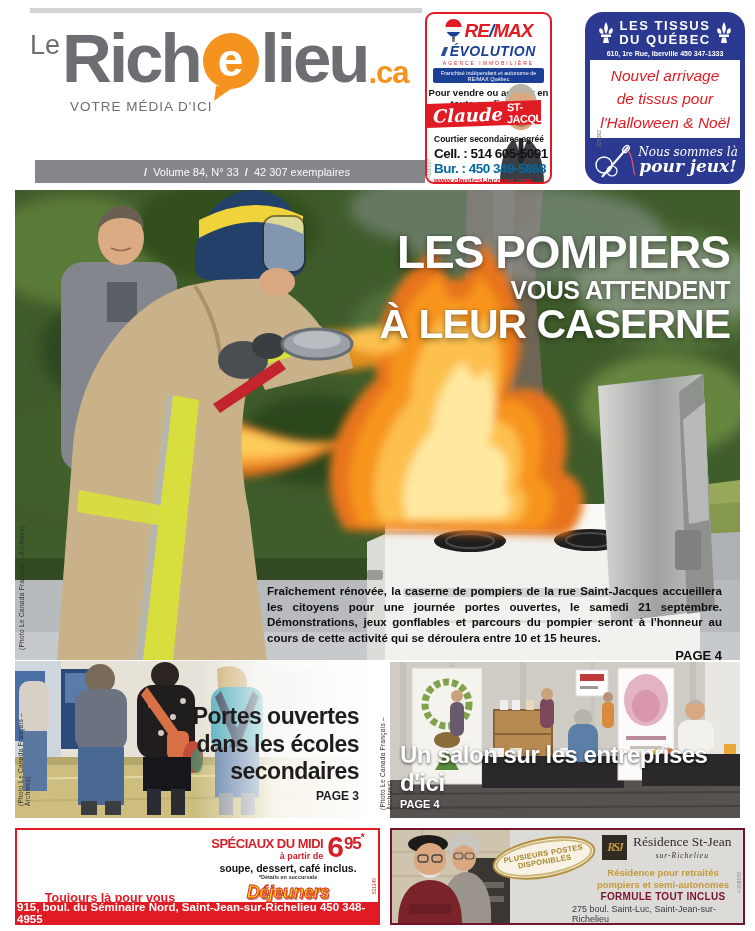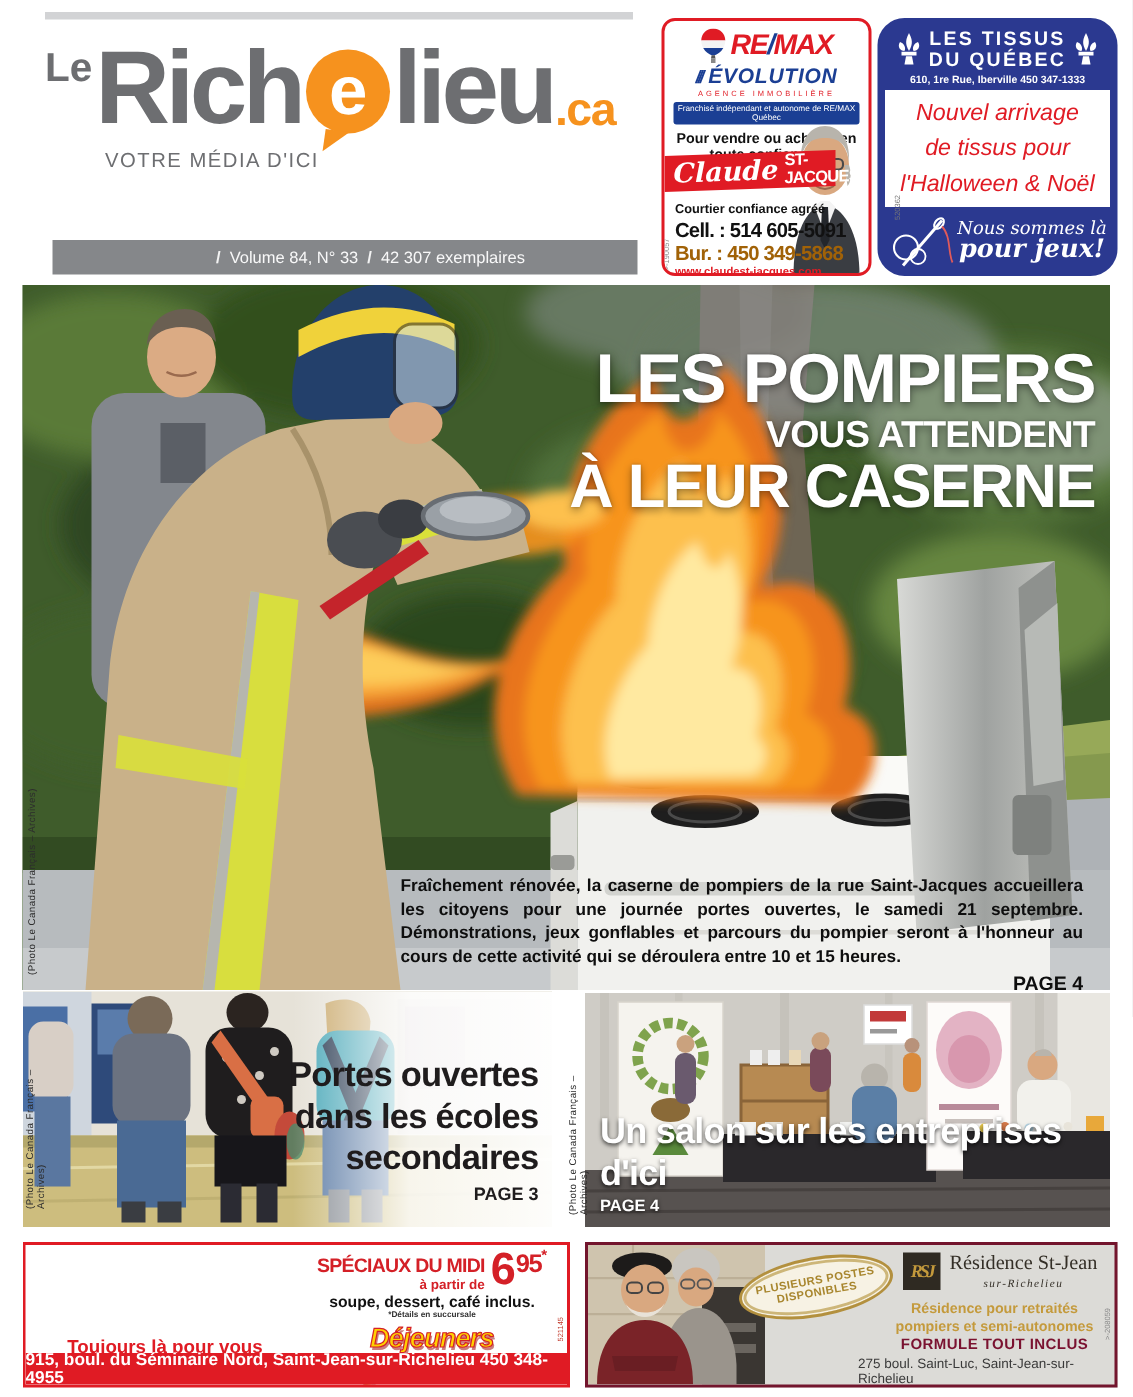--- a/index.html
+++ b/index.html
@@ -4,57 +4,57 @@
 <style>
   html,body{margin:0;padding:0;background:#e9e9e9;}
   .page{position:relative;width:755px;height:931px;background:#fff;overflow:hidden;
         font-family:"Liberation Sans",sans-serif;color:#231f20;}
   .abs{position:absolute;}
 
   
   .topline{left:30px;top:8px;width:392px;height:5px;background:#d2d3d5;}
   .masthead{left:30px;top:24px;width:392px;height:128px;}
   .logo-row{display:flex;align-items:flex-end;}
-  .lg-le{font-size:27px;color:#6d6e71;font-weight:bold;margin:0 2px 44px 0;}
+  .lg-le{font-size:27px;color:#6d6e71;font-weight:normal;margin:0 2px 44px 0;}
   .lg-main{font-size:69px;font-weight:bold;letter-spacing:-3px;color:#6d6e71;line-height:1;margin-bottom:12px;}
   .bubble{position:relative;width:56px;height:56px;background:#f6921e;border-radius:50%;
           margin:0 2px 16px 3px;display:flex;align-items:center;justify-content:center;}
   .bubble-e{color:#fff;font-size:46px;font-weight:bold;line-height:1;margin-top:-3px;}
   .bubble-tail{position:absolute;left:12px;bottom:-13px;width:0;height:0;
           border-left:16px solid #f6921e;border-bottom:15px solid transparent;transform:rotate(8deg);}
   .lg-ca{font-size:31px;font-weight:bold;color:#f6921e;letter-spacing:-1px;margin:0 0 14px 1px;}
   .tagline{margin:-6px 0 0 40px;font-size:13.5px;letter-spacing:1px;color:#6d6e71;}
 
   
   .dateline{left:35px;top:160px;width:390px;height:23px;background:#85878a;color:#fff;
             display:flex;align-items:center;justify-content:center;gap:6px;font-size:11px;padding-left:34px;box-sizing:border-box;}
   .dl-date{font-weight:bold;font-size:12px;}
   .dl-sep{font-weight:bold;opacity:.9;}
   .dl-rest{opacity:.95;}
 
   
-  .ad-remax{left:425px;top:12px;width:140px;height:172px;background:#fff;border:2px solid #e01b24;
-            border-radius:9px;box-sizing:border-box;overflow:hidden;margin-left:16px;}
+  .ad-remax{left:425px;top:12px;width:127px;height:172px;background:#fff;border:2px solid #e01b24;
+            border-radius:9px;box-sizing:border-box;overflow:hidden;}
   .rx-head{display:flex;align-items:center;justify-content:center;gap:3px;margin-top:5px;}
   .rx-brand{font-size:19px;font-weight:bold;font-style:italic;color:#e01b24;letter-spacing:-1px;}
   .rx-brand .slash{color:#1b3f94;}
   .rx-evo{line-height:1;text-align:center;margin-top:0;}
   .rx-slashes{color:#1b3f94;font-weight:bold;font-style:italic;font-size:12px;letter-spacing:-2px;}
   .rx-evoname{color:#1b3f94;font-weight:bold;font-style:italic;font-size:14px;letter-spacing:.5px;}
   .rx-agence{text-align:center;font-size:5px;letter-spacing:2px;color:#e01b24;margin-top:1px;}
   .rx-franchise{margin:2px 6px 0 6px;background:#1b3f94;color:#fff;font-size:5.5px;text-align:center;
                 padding:1.5px 0;border-radius:2px;}
   .rx-slogan{margin-top:4px;text-align:center;font-size:9.5px;font-weight:bold;line-height:1.2;color:#111;}
   .rx-banner{position:absolute;left:0;top:88px;width:108px;height:24px;background:#e01b24;
              transform:skewY(-2deg);display:flex;align-items:center;padding-left:6px;gap:4px;}
   .rx-claude{color:#fff;font-family:"DejaVu Serif",serif;font-style:italic;font-weight:bold;font-size:18px;}
   .rx-lastname{color:#fff;font-weight:bold;font-size:11px;letter-spacing:-0.5px;}
   .rx-title{position:absolute;left:7px;top:120px;font-size:8.5px;font-weight:bold;color:#111;}
   .rx-cell{position:absolute;left:7px;top:132px;font-size:13.5px;font-weight:bold;color:#111;letter-spacing:-0.5px;}
-  .rx-bur{position:absolute;left:7px;top:147px;font-size:13.5px;font-weight:bold;color:#a16207;letter-spacing:-0.5px;}
+  .rx-bur{position:absolute;left:7px;top:147px;font-size:13.5px;font-weight:bold;color:#0369a1;letter-spacing:-0.5px;}
   .rx-web{position:absolute;left:7px;top:162px;font-size:7.5px;font-weight:bold;color:#e01b24;}
   .rx-agent{position:absolute;right:0;top:50px;}
   .rx-code{position:absolute;left:-1px;bottom:2px;font-size:5px;color:#888;writing-mode:vertical-rl;transform:rotate(180deg);}
 
   .ad-tissus{left:585px;top:12px;width:160px;height:172px;background:#2b3990;border-radius:18px;overflow:hidden;}
   .ts-head{display:flex;align-items:center;justify-content:center;gap:5px;margin-top:7px;}
   .ts-name{color:#fff;font-weight:bold;font-size:13px;letter-spacing:1.5px;line-height:1.1;text-align:center;}
   .ts-addr{color:#fff;font-size:7px;font-weight:bold;text-align:center;margin-top:2px;}
   .ts-white{position:absolute;left:5px;top:48px;width:150px;height:78px;background:#fff;
             display:flex;flex-direction:column;align-items:center;justify-content:center;}
@@ -192,21 +192,21 @@
         <rect x="31" y="42" width="10" height="7" rx="3" fill="none" stroke="#4a4a4a" stroke-width="1.4"></rect>
         <line x1="27" y1="44" x2="31" y2="44" stroke="#4a4a4a" stroke-width="1.2"></line>
         <path d="M23 60 Q29 64 35 60" fill="none" stroke="#9a6a4e" stroke-width="1.4"></path>
         <path d="M22 56 Q29 60 36 56 L36 58 Q29 62 22 58 Z" fill="#c9c5bd"></path>
       </svg>
     </div>
     <div class="rx-banner">
       <span class="rx-claude">Claude</span>
       <span class="rx-lastname">ST-JACQUES</span>
     </div>
-    <div class="rx-title">Courtier confiance agréé</div>
+    <div class="rx-title">Courtier secondaires agréé</div>
     <div class="rx-cell">Cell. : 514 605-5091</div>
     <div class="rx-bur">Bur. : 450 349-5868</div>
     <div class="rx-web">www.claudest-jacques.com</div>
     <div class="rx-code">&gt;-190057</div>
   </div>
 
   <div class="abs ad-tissus">
     <div class="ts-head">
       <svg width="16" height="22" viewBox="0 0 16 22">
         <path d="M8 0 C10 4 11 7 8 12 C5 7 6 4 8 0 Z" fill="#fff"></path>

